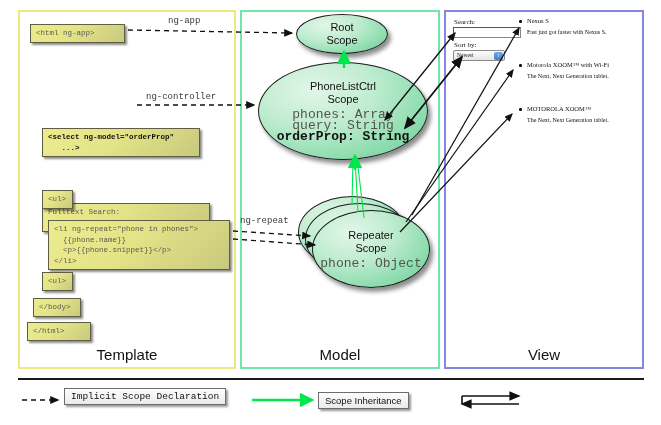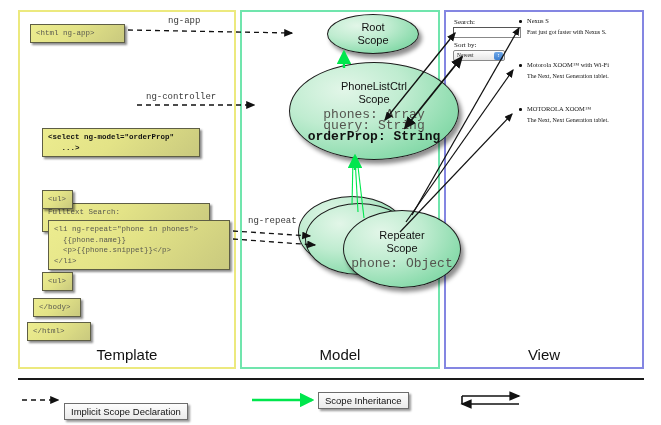--- a/index.html
+++ b/index.html
@@ -78,21 +78,20 @@
     border-radius: 50%;
     border: 1.2px solid #1c1c1c;
     background: radial-gradient(ellipse at 32% 28%, #e2f6e8 0%, #bfecd0 38%, #8ddcae 72%, #69c995 100%);
     box-shadow: 3px 4px 4px rgba(0,0,0,0.45);
     box-sizing: border-box;
     display: flex;
     flex-direction: column;
     align-items: center;
     justify-content: center;
     text-align: center;
-    margin-left: 31px;
   }
   .scope .title {
     font-family: "Liberation Sans", sans-serif;
     font-size: 11px;
     color: #111;
     line-height: 13px;
   }
   .scope .props {
     font-family: "Liberation Mono", monospace;
     font-size: 13px;
@@ -199,21 +198,21 @@
     border: 1px solid #6d6d6d;
     font-family: "Liberation Sans", sans-serif;
     font-size: 9.5px;
     color: #111;
     line-height: 15px;
     padding: 0 6px;
     white-space: nowrap;
     box-shadow: 1.5px 1.5px 2px rgba(0,0,0,0.4);
     height: 17px;
   }
-  #legend-box-implicit { left: 64px;  top: 403px; }
+  #legend-box-implicit { left: 64px;  top: 388px; font-family: Liberation Mono, monospace; }
   #legend-box-inherit  { left: 318px; top: 392px; }
   #legend-box-binding  { left: 525px; top: 392px; }
 
   svg.overlay {
     position: absolute;
     left: 0; top: 0;
     width: 661px;
     height: 425px;
     pointer-events: none;
   }
@@ -254,21 +253,21 @@
   <div class="codebox" style="left:42px;  top:272px; width:31px;">&lt;ul&gt;</div>
 
   <div class="codebox" style="left:33px;  top:298px; width:48px;">&lt;/body&gt;</div>
 
   <div class="codebox" style="left:27px;  top:322px; width:64px;">&lt;/html&gt;</div>
 
   <div class="conn-label" style="left:168px; top:16px;">ng-app</div>
 
   <div class="conn-label" style="left:146px; top:92px;">ng-controller</div>
 
-  <div class="conn-label" style="left:248px; top:216px;">ng-repeat</div>
+  <div class="conn-label" style="left:240px; top:216px;">ng-repeat</div>
 
   <div class="scope" id="scope-root">
     <div class="title">Root</div>
     <div class="title">Scope</div>
   </div>
 
   <div class="scope" id="scope-phonelist">
     <div class="title">PhoneListCtrl</div>
     <div class="title">Scope</div>
     <div class="props"><span>phones: Array

